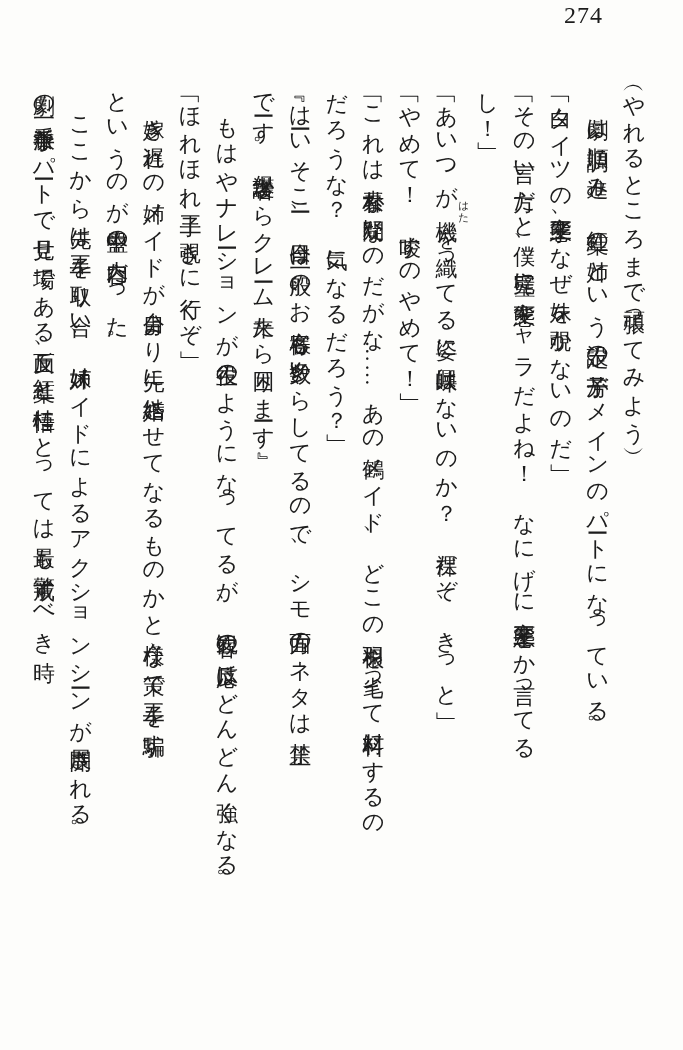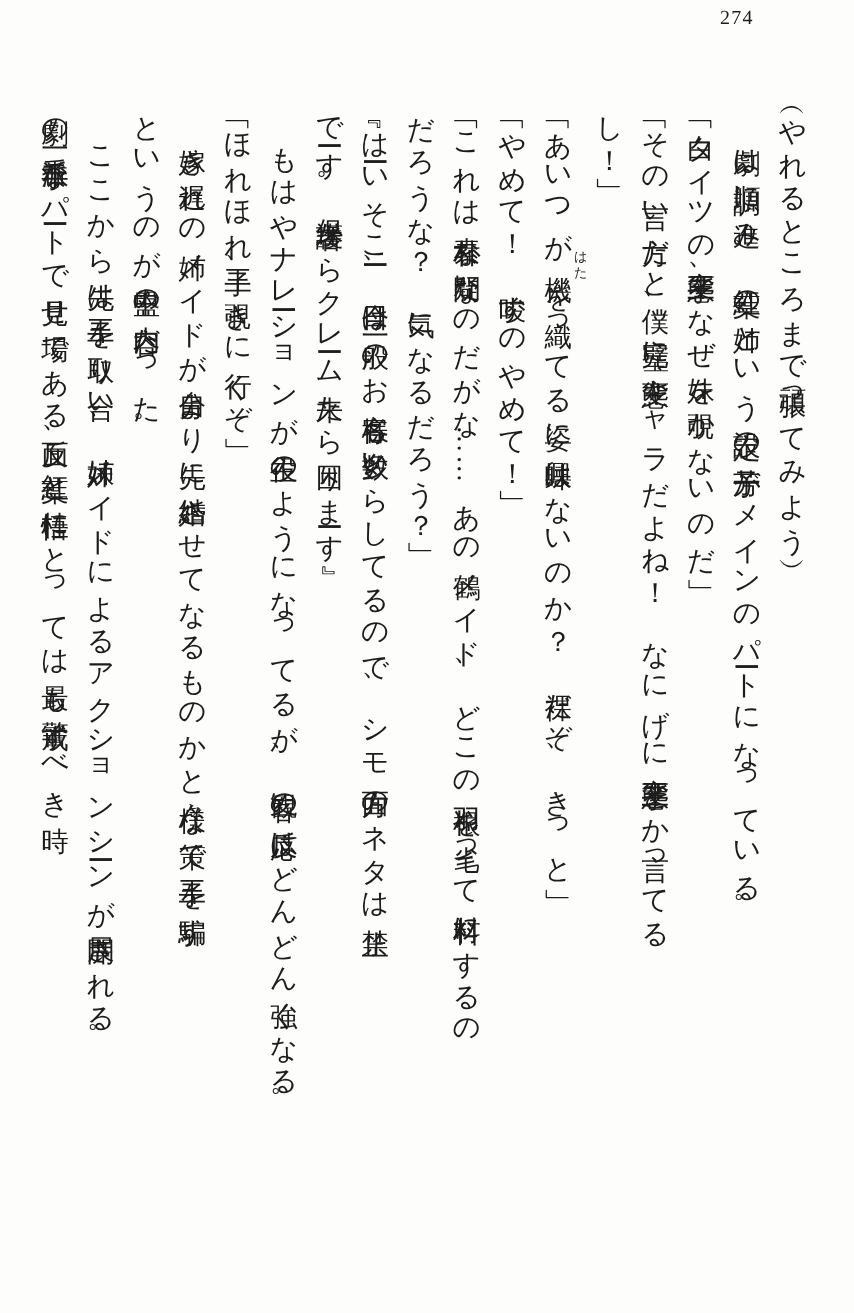--- a/index.html
+++ b/index.html
@@ -11,21 +11,21 @@
     font-family: "Liberation Serif", "DejaVu Serif", serif;
   }
   .page {
     position: absolute;
     inset: 0;
   }
   .page-number {
     position: absolute;
     top: 5px;
     right: 80px;
-    font-size: 16px;
+    font-size: 24px;
     letter-spacing: 1px;
     line-height: 20px;
   }
   .text-block {
     position: absolute;
     top: 78px;
     right: 31px;
     height: 958px;
     writing-mode: vertical-rl;
     text-orientation: mixed;

